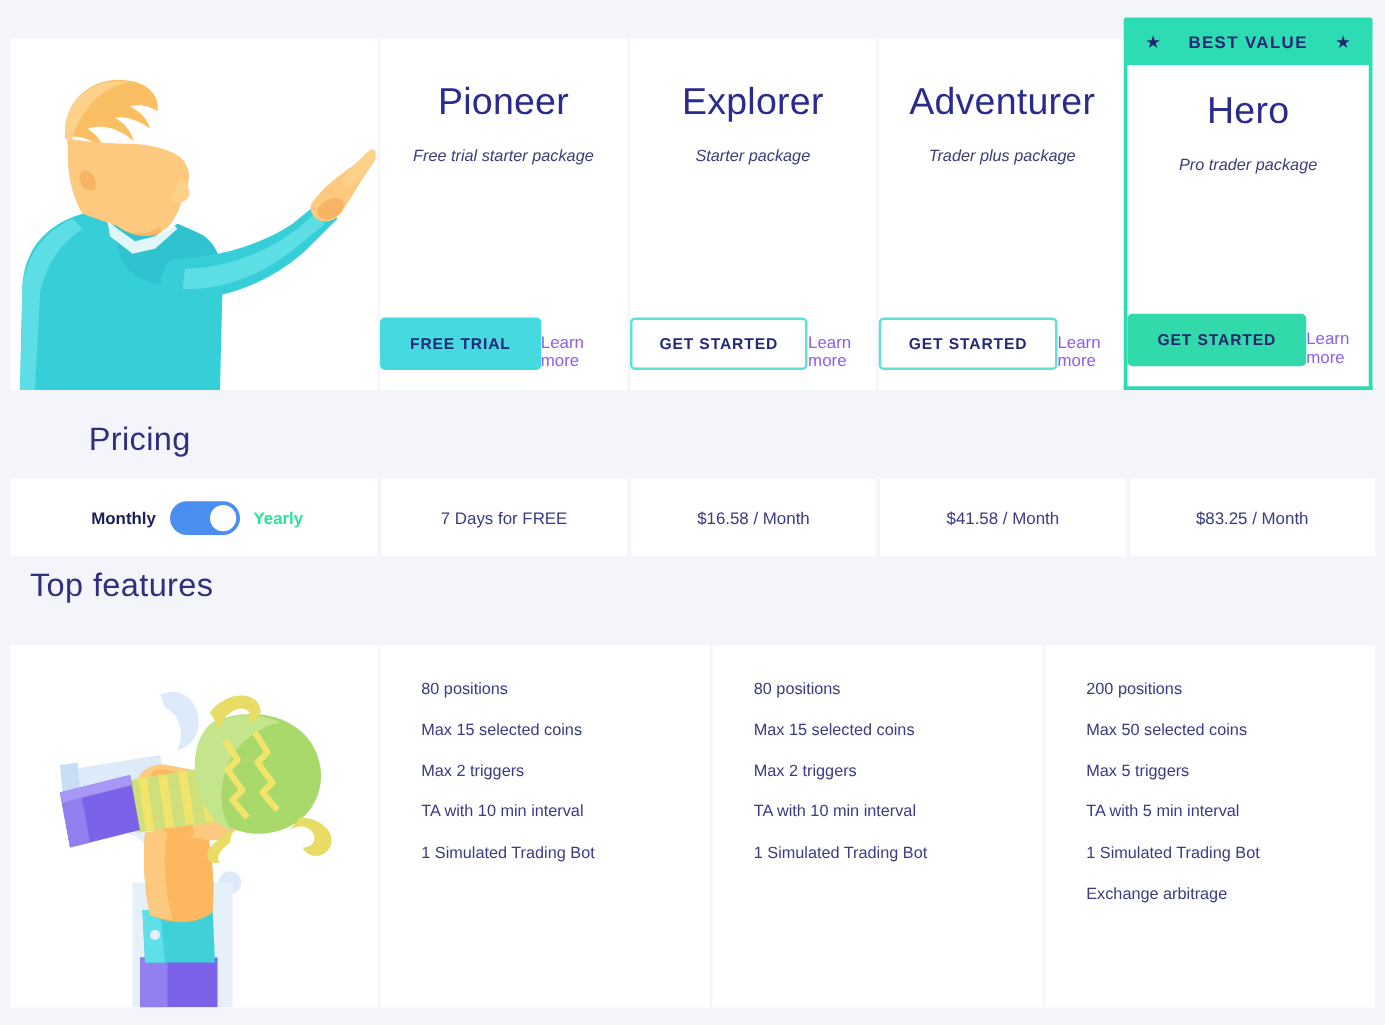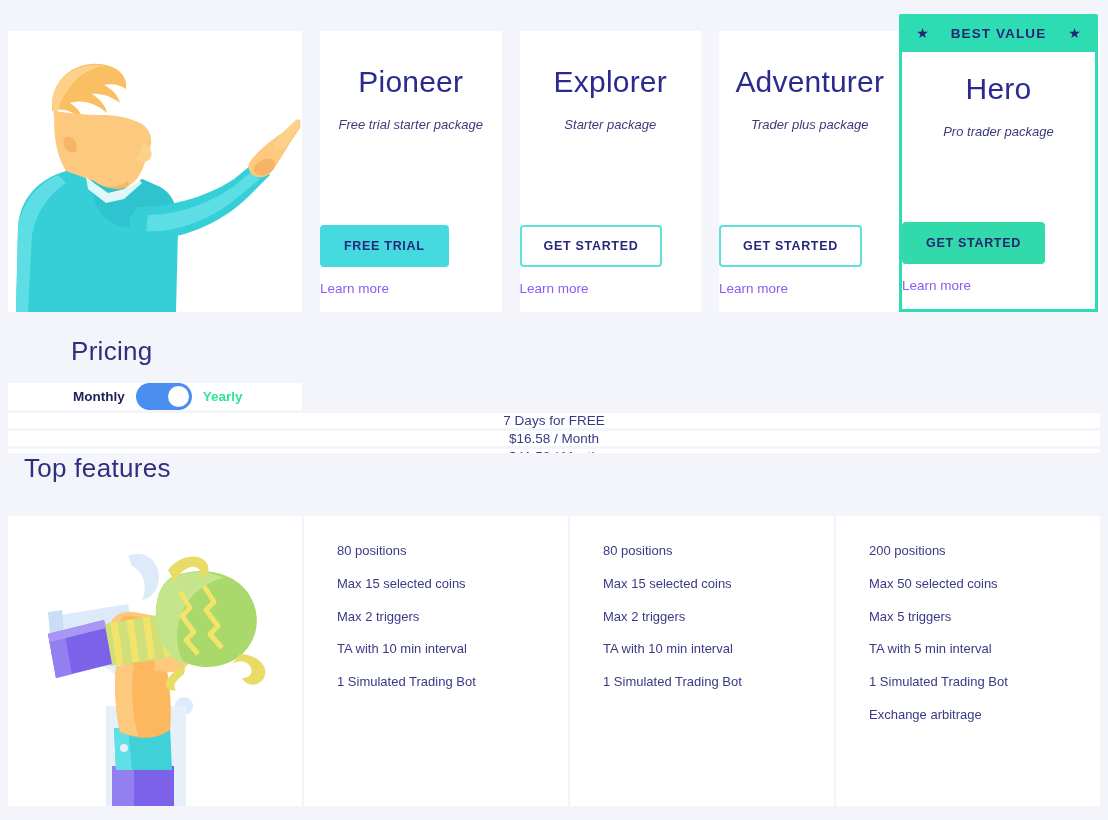--- a/index.html
+++ b/index.html
@@ -20,21 +20,21 @@
   }
 
   
   .plans-section {
     position: absolute;
     left: 8px;
     top: 31px;
     width: 1092px;
     height: 281px;
     display: flex;
-    gap: 18px;
+    gap: 2px;
   }
 
   .illus-cell {
     width: 294px;
     background: #ffffff;
     position: relative;
     overflow: hidden;
   }
 
   .plan-col {
@@ -68,22 +68,22 @@
     line-height: 1.6;
     max-width: 150px;
   }
 
   .plan-cta-wrap {
     position: absolute;
     left: 0;
     right: 0;
     bottom: 16px;
     display: flex;
-    flex-direction: column;
-    align-items: flex-start;
+    flex-direction: row;
+    align-items: flex-end;
   }
 
   .btn {
     font-family: "Liberation Sans", sans-serif;
     font-size: 12.5px;
     font-weight: bold;
     letter-spacing: 0.7px;
     padding: 13px 22px;
     border-radius: 4px;
     cursor: pointer;
@@ -183,21 +183,20 @@
   }
 
   .pricing-row {
     position: absolute;
     left: 8px;
     top: 383px;
     width: 1092px;
     height: 62px;
     display: flex;
     gap: 3px;
-    flex-direction: column;
   }
 
   .toggle-cell {
     width: 294px;
     background: #ffffff;
     display: flex;
     align-items: center;
     padding-left: 65px;
     gap: 11px;
   }

